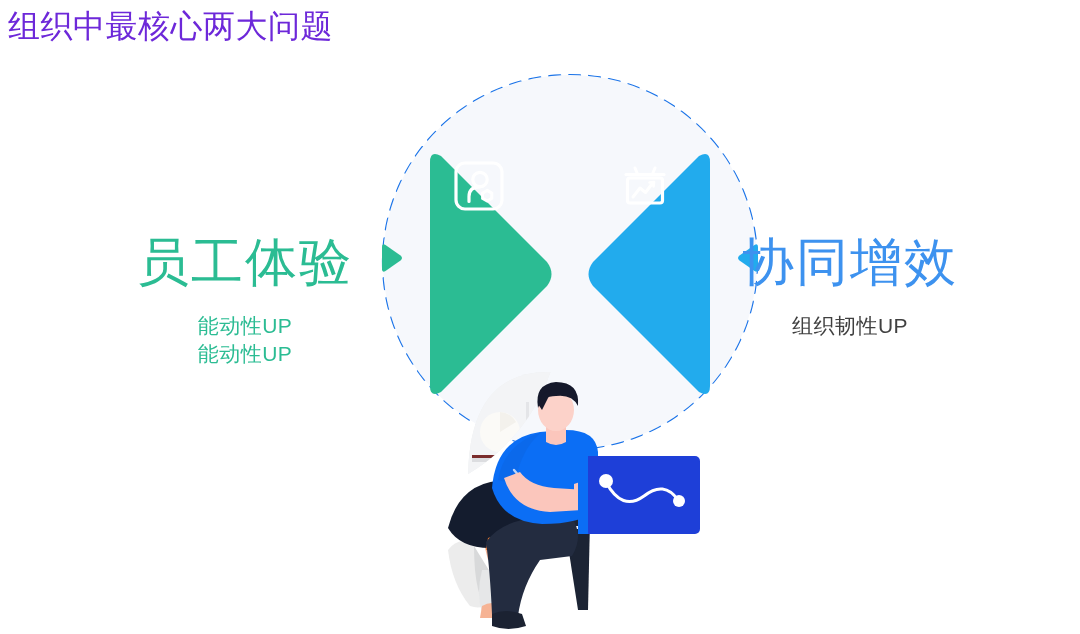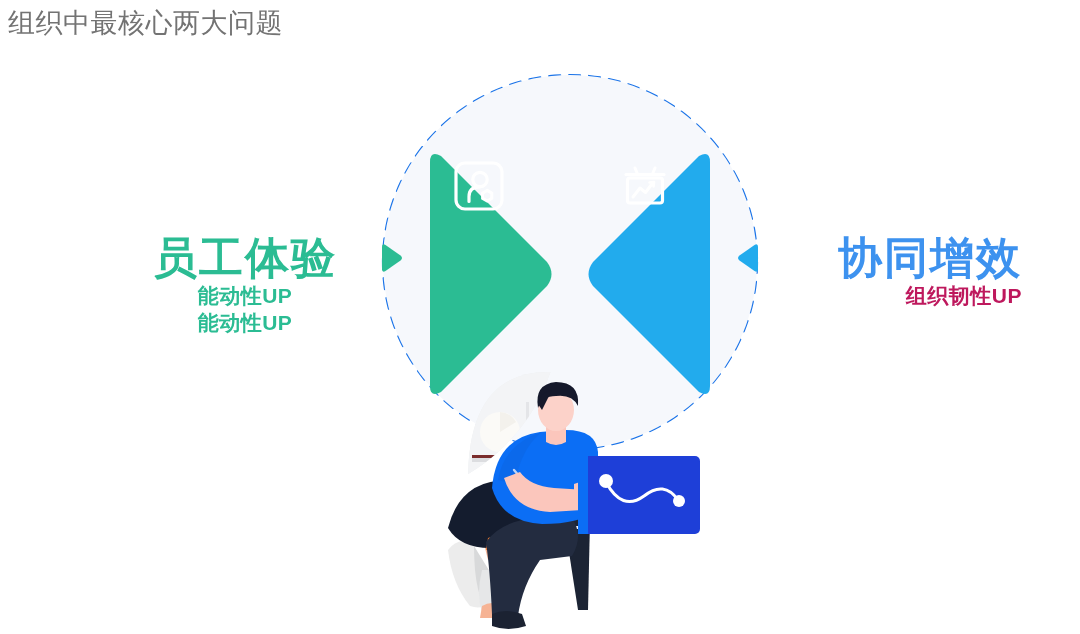--- a/index.html
+++ b/index.html
@@ -16,23 +16,23 @@
     height: 634px;
     background: #ffffff;
     overflow: hidden;
   }
 
   
   #slide-title {
     position: absolute;
     left: 8px;
     top: 5px;
-    font-size: 27px;
+    font-size: 32px;
     font-weight: 400;
-    color: #737373;
+    color: #6d28d9;
     letter-spacing: 0.5px;
     white-space: nowrap;
   }
 
   
   .stage {
     position: absolute;
     left: 370px;
     top: 62px;
     width: 400px;
@@ -92,40 +92,41 @@
     width: 290px;
     height: 275px;
   }
 
   
   .side-block {
     position: absolute;
     text-align: center;
   }
   .side-block.left  { left: 110px; top: 234px; width: 270px; }
-  .side-block.right { left: 752px; top: 234px; width: 270px; text-align: right; }
+  .side-block.right { left: 715px; top: 234px; width: 270px; }
 
   .side-heading {
-    font-size: 44px;
-    font-weight: bold;
+    font-size: 52px;
+    font-weight: normal;
     line-height: 1.08;
     letter-spacing: 2px;
     white-space: nowrap;
   }
   .side-block.left  .side-heading { color: #2bbc93; }
   .side-block.right .side-heading { color: #3d92ef; }
 
   .side-points {
+    margin-top: 22px;
     font-size: 21px;
-    font-weight: bold;
+    font-weight: normal;
     line-height: 1.33;
     letter-spacing: 0.5px;
   }
   .side-block.left  .side-points { color: #2bbc93; }
-  .side-block.right .side-points { color: #be185d; }
+  .side-block.right .side-points { color: #404040; }
   .side-points div { white-space: nowrap; }
 </style>
 </head>
 <body>
 
 <div id="slide">
 
   <div id="slide-title">组织中最核心两大问题</div>
 
   <div class="stage">

